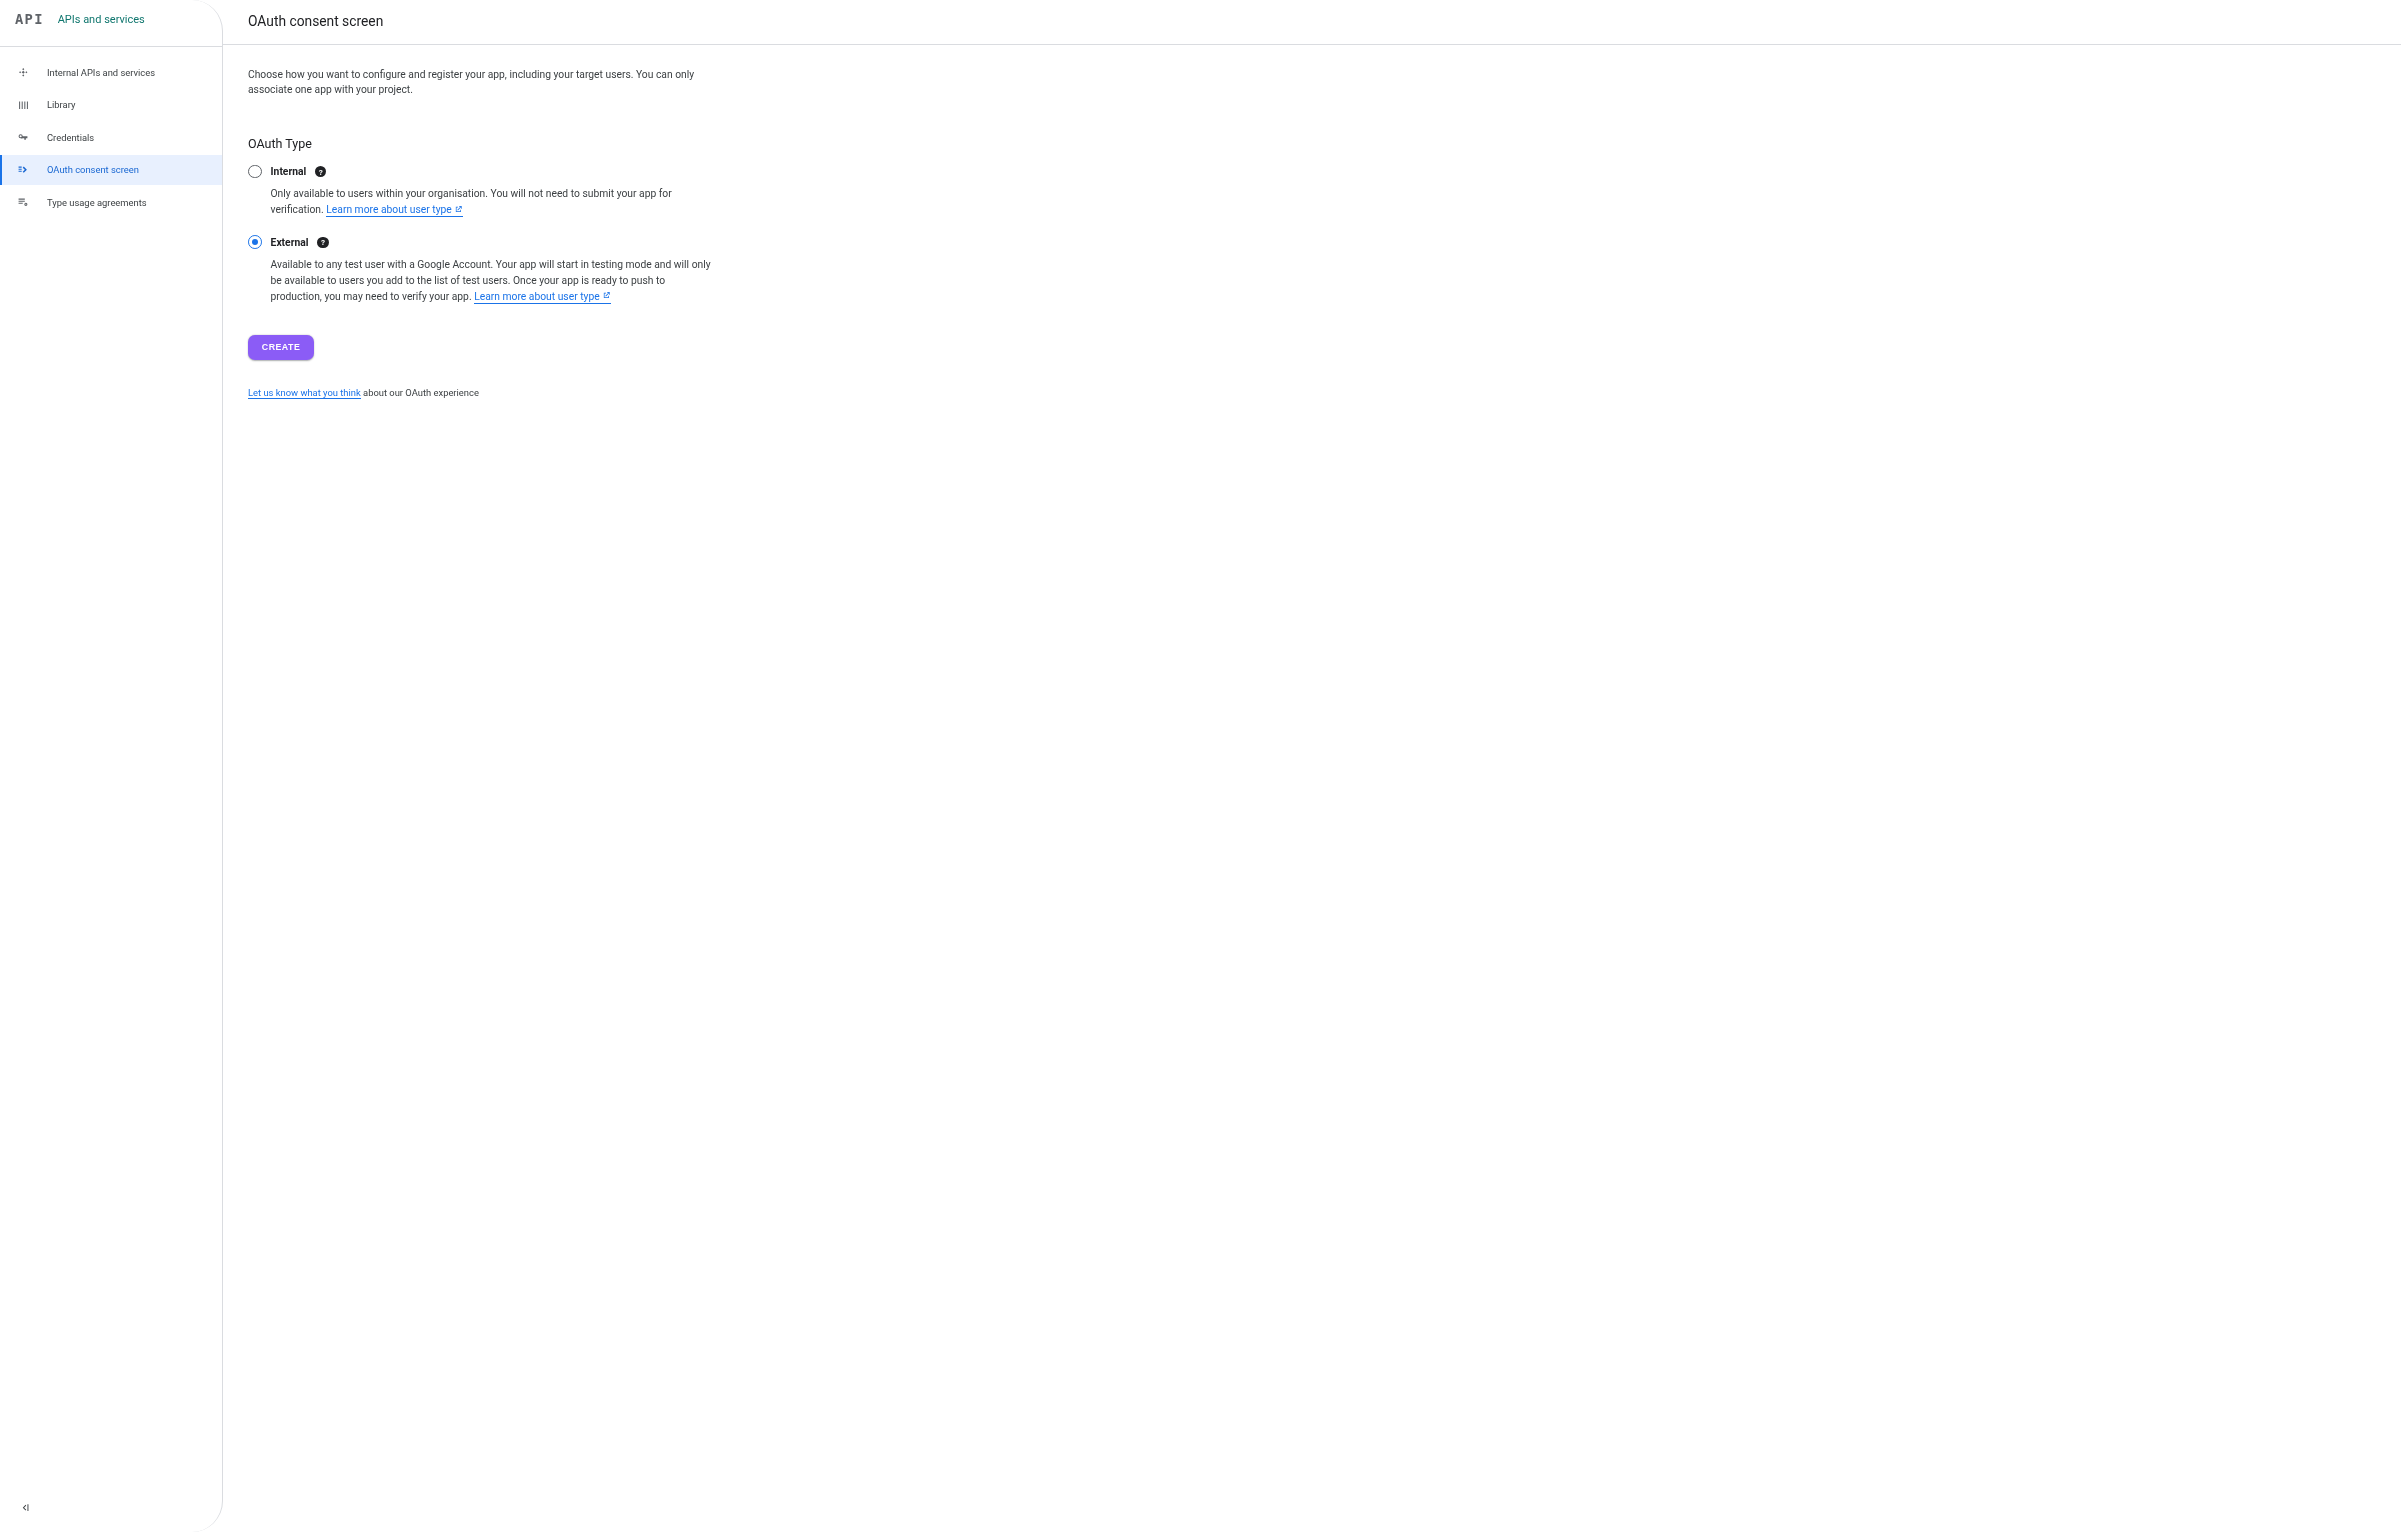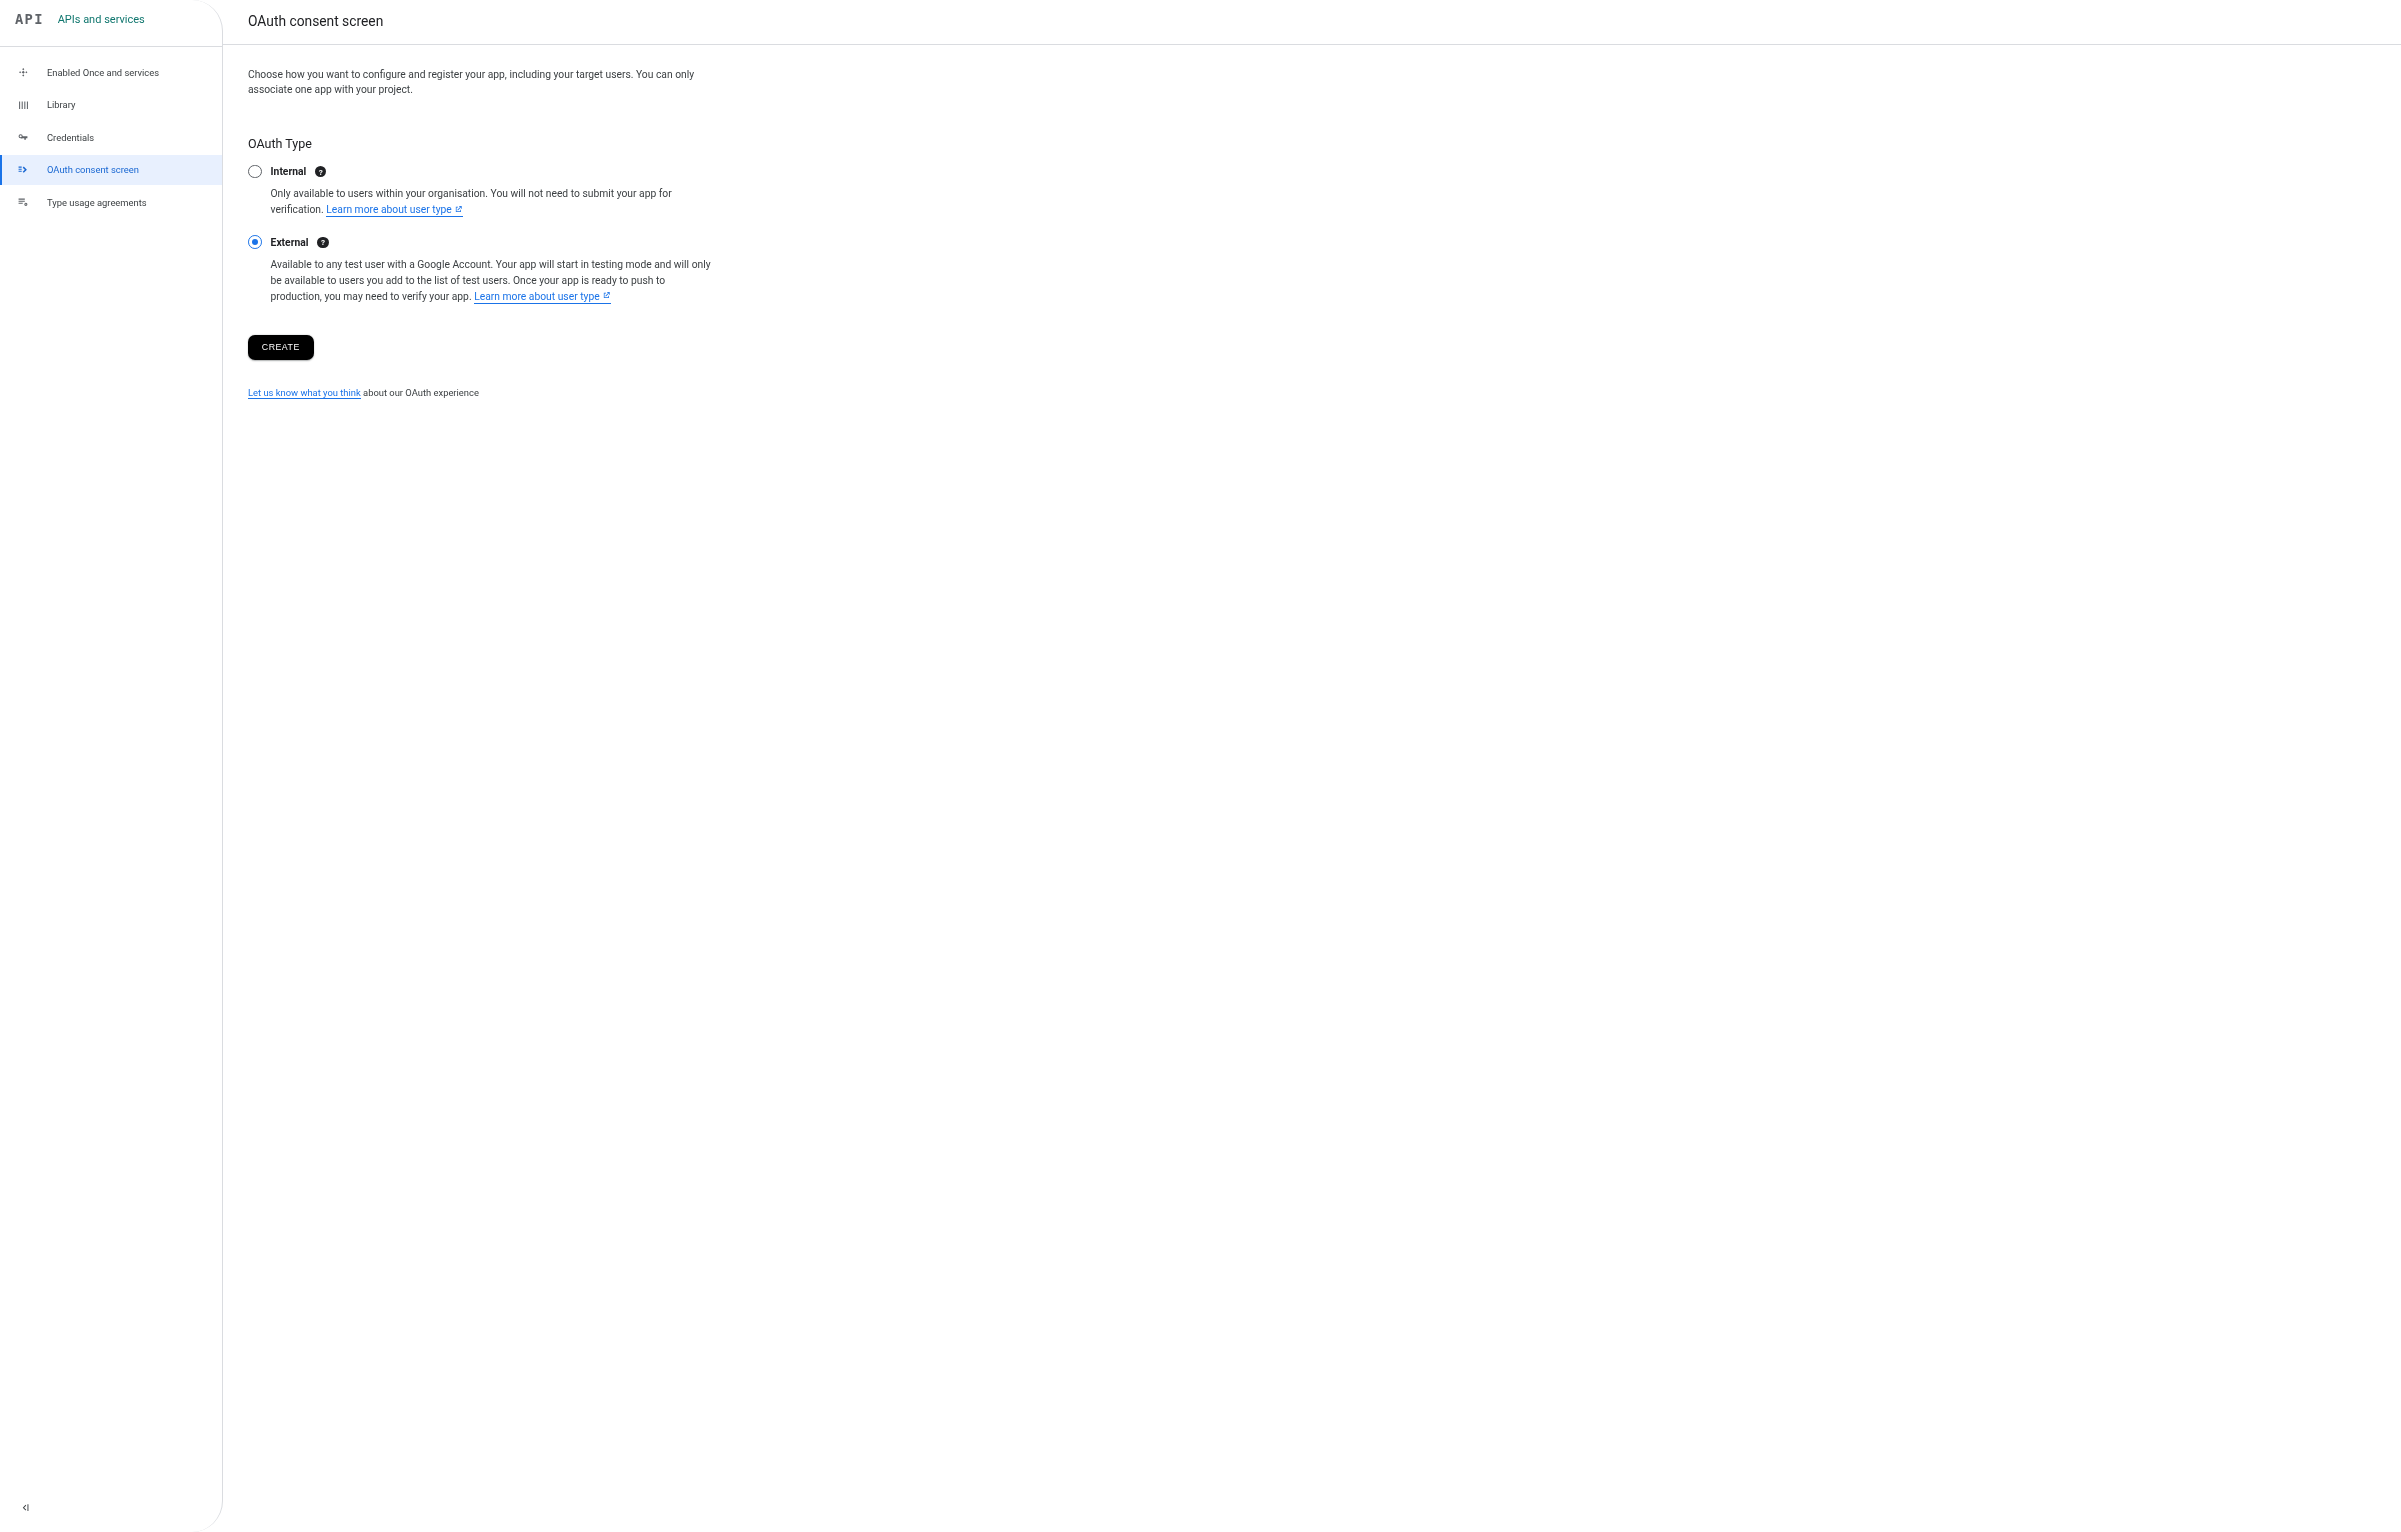--- a/index.html
+++ b/index.html
@@ -148,27 +148,27 @@
     cursor:pointer;
   }
   .ext-icon {
     display:inline-block;
     width:8.8px; height:8.8px;
     margin-left:2.5px;
     vertical-align: -0.6px;
   }
   .ext-icon svg { width:8.8px; height:8.8px; fill:#1a73e8; }
   .btn-primary {
-    background: #000000;
+    background: #8b5cf6;
     color: #fff;
     border: none;
     border-radius: 7px;
     padding: 7.5px 13.8px;
     font-size: 8.8px;
-    font-weight: 400;
+    font-weight: 700;
     letter-spacing: 0.5px;
     cursor: pointer;
     box-shadow: 0 0.6px 1.3px rgba(60,64,67,.3), 0 0.6px 1.9px rgba(60,64,67,.15);
     margin-top: 12.5px;
   }
   .feedback {
     margin-top: 27.5px;
     font-size: 9.4px;
     color: #3c4043;
   }
@@ -182,21 +182,21 @@
     <span class="product-title">APIs and services</span>
   </div>
   <nav class="sidebar-nav">
 
     <div class="nav-item">
       <span class="nav-icon">
         <svg viewBox="0 0 24 24">
             <path d="M12 4l2 2-2 2-2-2 2-2zm0 12l2 2-2 2-2-2 2-2zm-6-6l2 2-2 2-2-2 2-2zm12 0l2 2-2 2-2-2 2-2zm-6-1l3 3-3 3-3-3 3-3z"></path>
           </svg>
       </span>
-      <span>Enabled Once and services</span>
+      <span>Internal APIs and services</span>
     </div>
 
     <div class="nav-item">
       <span class="nav-icon">
         <svg viewBox="0 0 24 24">
             <path d="M4 5h2v14H4V5zm5 0h2v14H9V5zm5 0h2v14h-2V5zm5 0h2v14h-2V5z"></path>
           </svg>
       </span>
       <span>Library</span>
     </div>

